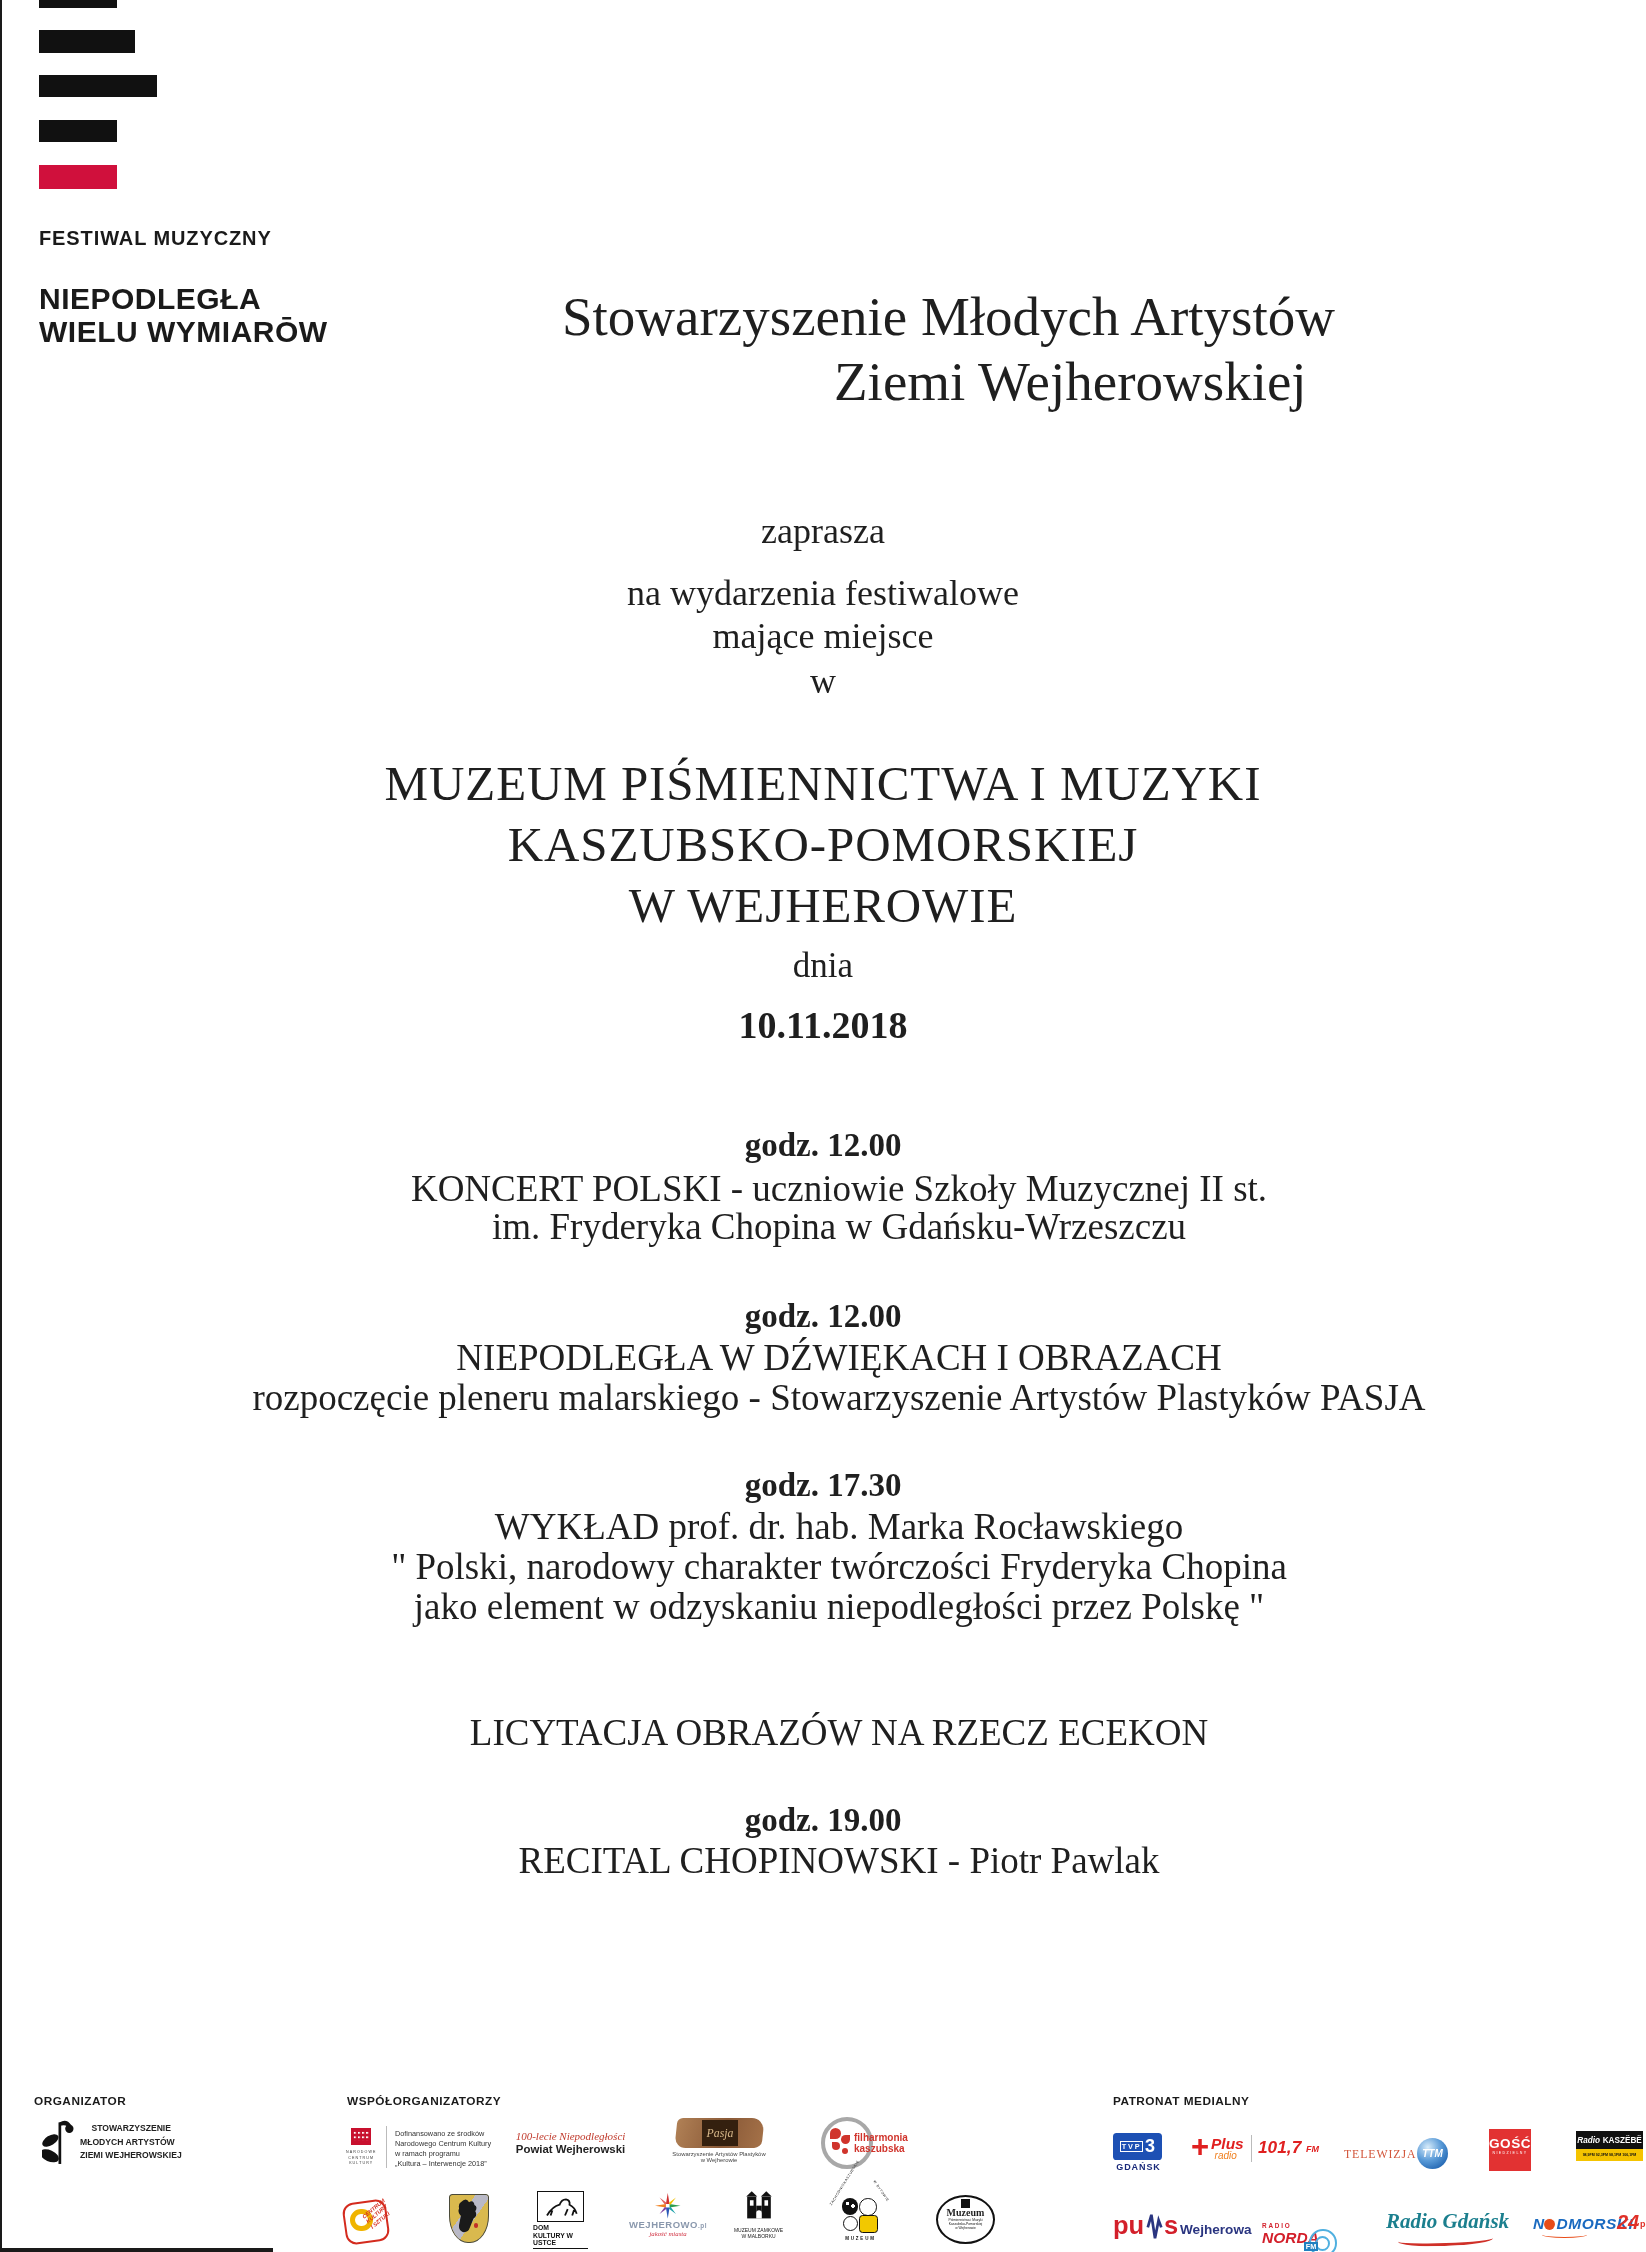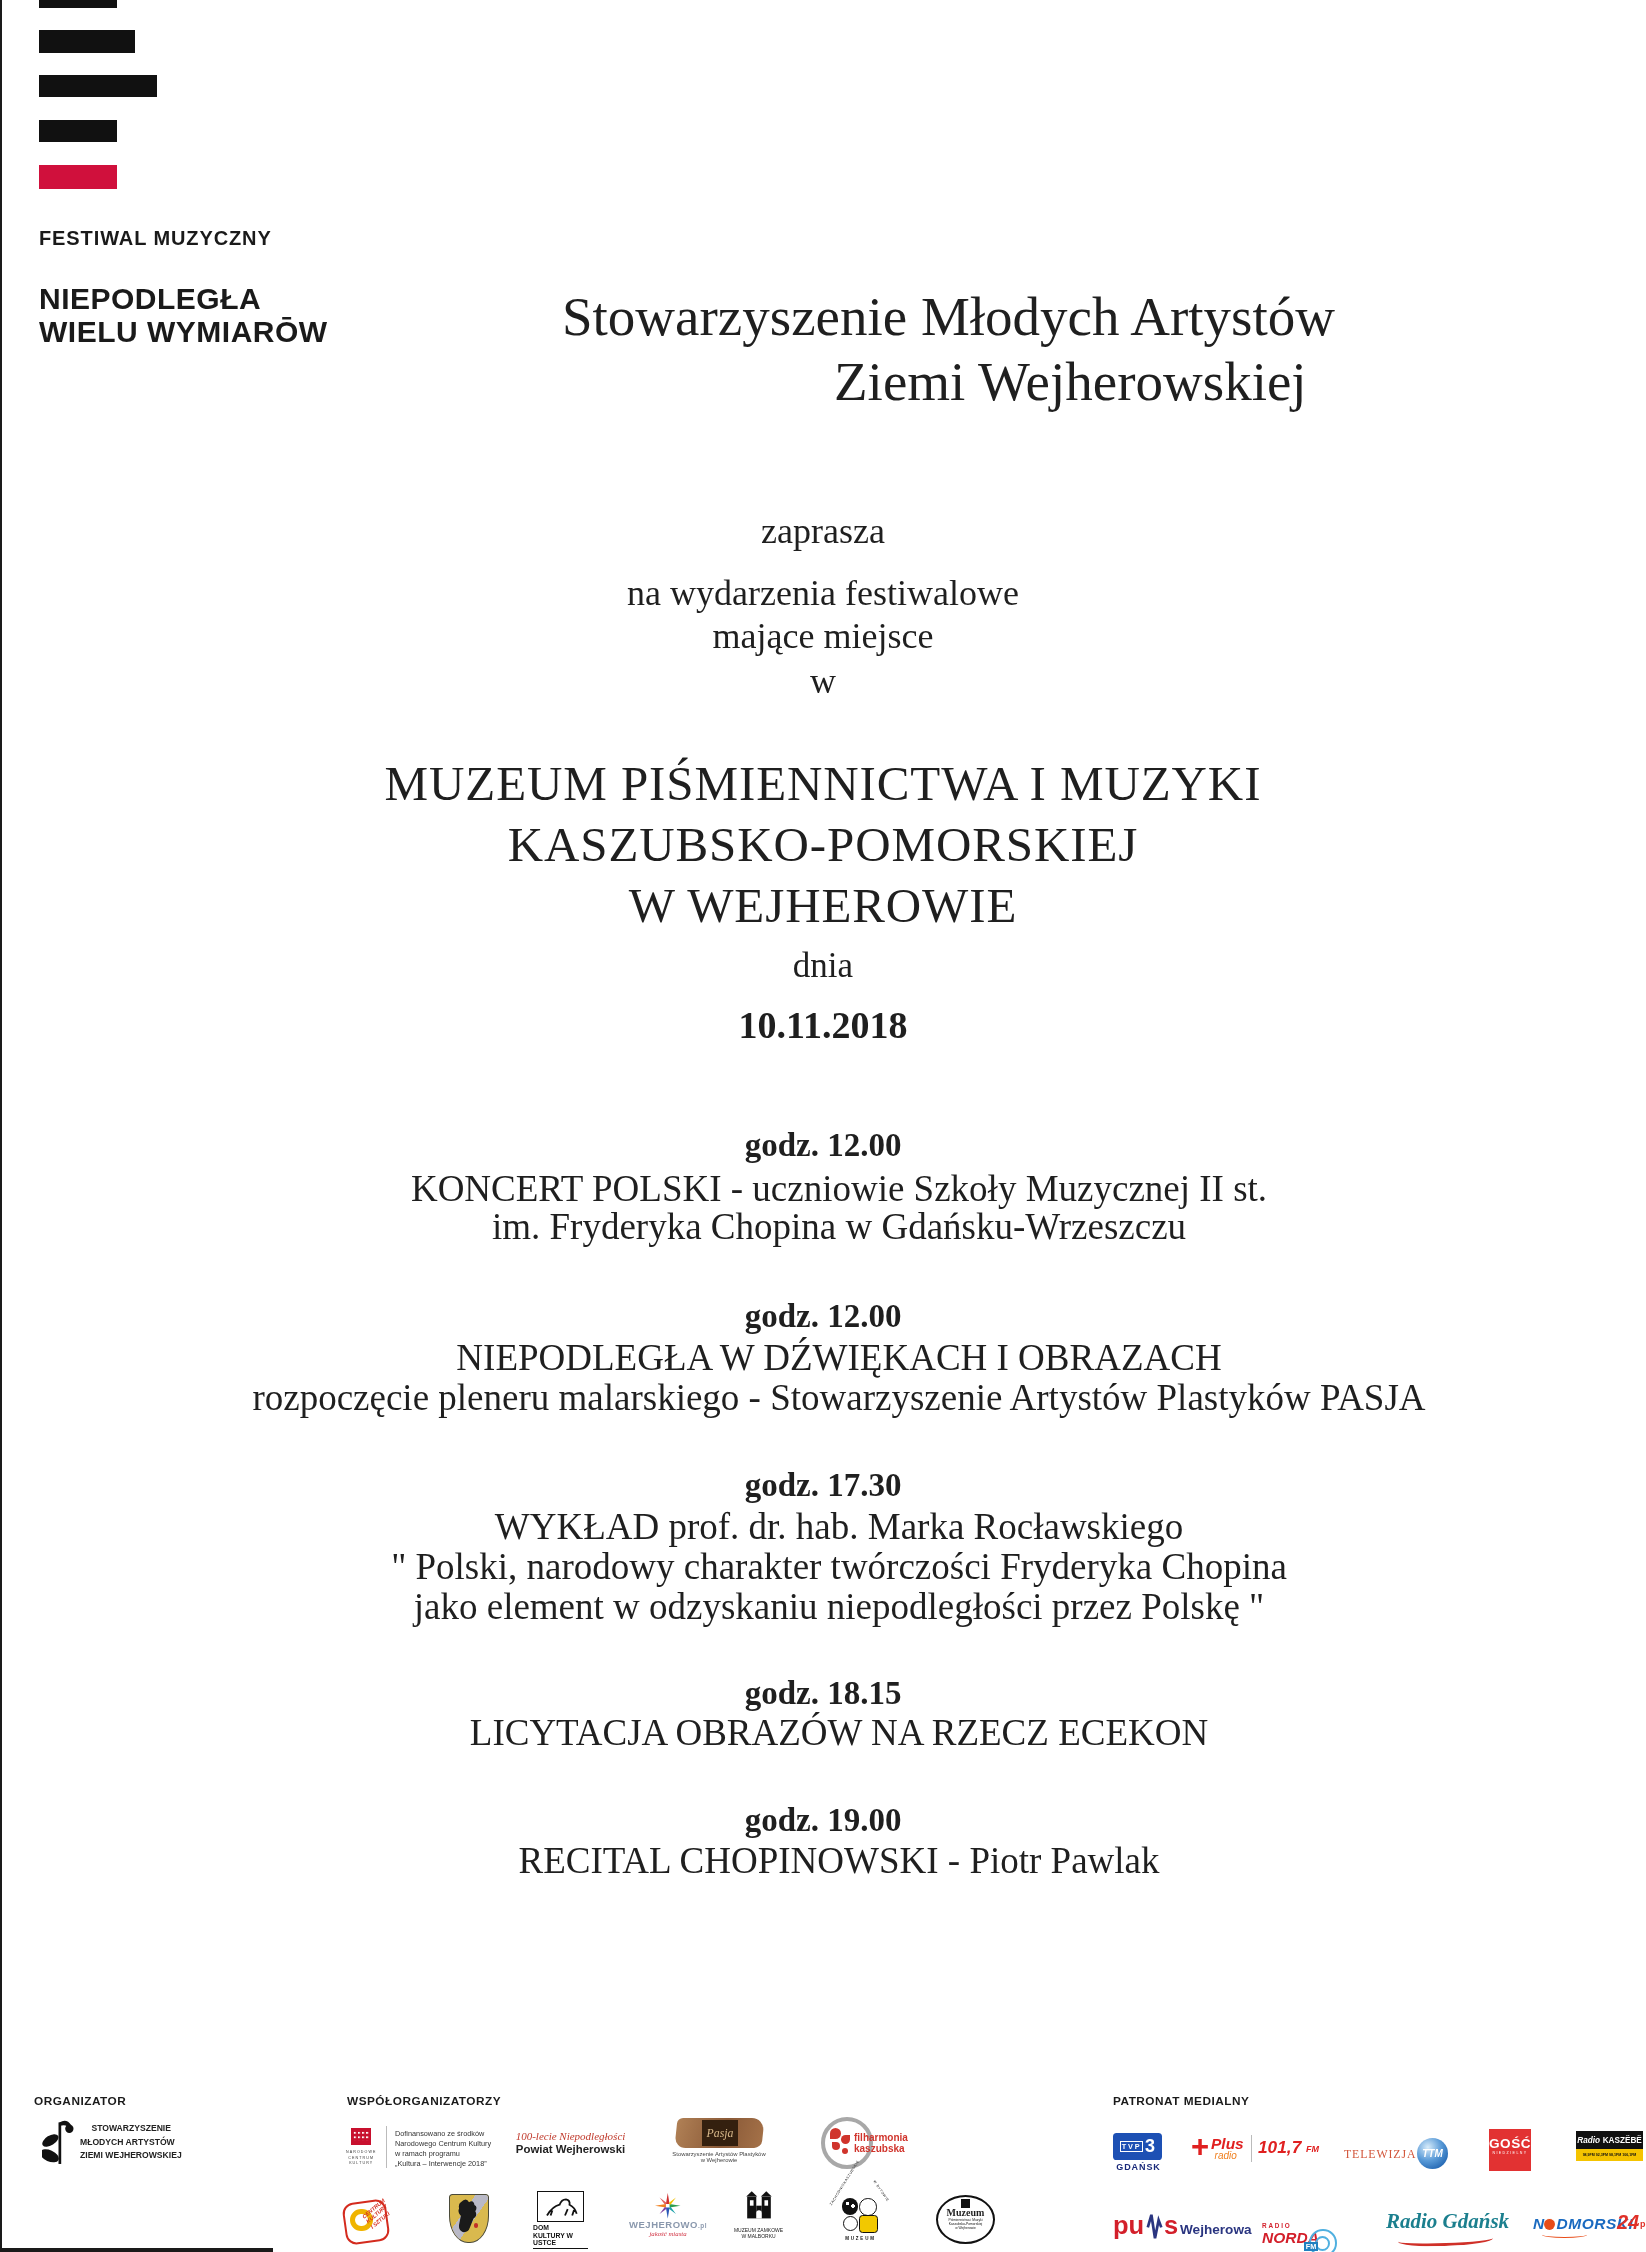--- a/index.html
+++ b/index.html
@@ -74,21 +74,20 @@
 
   <div class="abs ctr t" style="top:1300px;">godz. 12.00</div>
   <div class="abs ctr l" style="top:1341px;">NIEPODLEGŁA W DŹWIĘKACH I OBRAZACH</div>
   <div class="abs ctr l" style="top:1381px;">rozpoczęcie pleneru malarskiego - Stowarzyszenie Artystów Plastyków PASJA</div>
 
   <div class="abs ctr t" style="top:1469px;">godz. 17.30</div>
   <div class="abs ctr l" style="top:1510px;">WYKŁAD prof. dr. hab. Marka Rocławskiego</div>
   <div class="abs ctr l" style="top:1550px;">" Polski, narodowy charakter twórczości Fryderyka Chopina</div>
   <div class="abs ctr l" style="top:1590px;">jako element w odzyskaniu niepodległości przez Polskę "</div>
 
-  <div class="abs ctr t" style="top:1677px;">godz. 18.15</div>
   <div class="abs ctr l" style="top:1716px;">LICYTACJA OBRAZÓW NA RZECZ ECEKON</div>
 
   <div class="abs ctr t" style="top:1804px;">godz. 19.00</div>
   <div class="abs ctr l" style="top:1844px;">RECITAL CHOPINOWSKI - Piotr Pawlak</div>
 
   <div class="fhead" style="left:34px;top:2094px;">ORGANIZATOR</div>
   <div class="fhead" style="left:347px;top:2094px;">WSPÓŁORGANIZATORZY</div>
   <div class="fhead" style="left:1113px;top:2094px;">PATRONAT MEDIALNY</div>
 
   <div class="logo" style="left:42px;top:2117px;">

